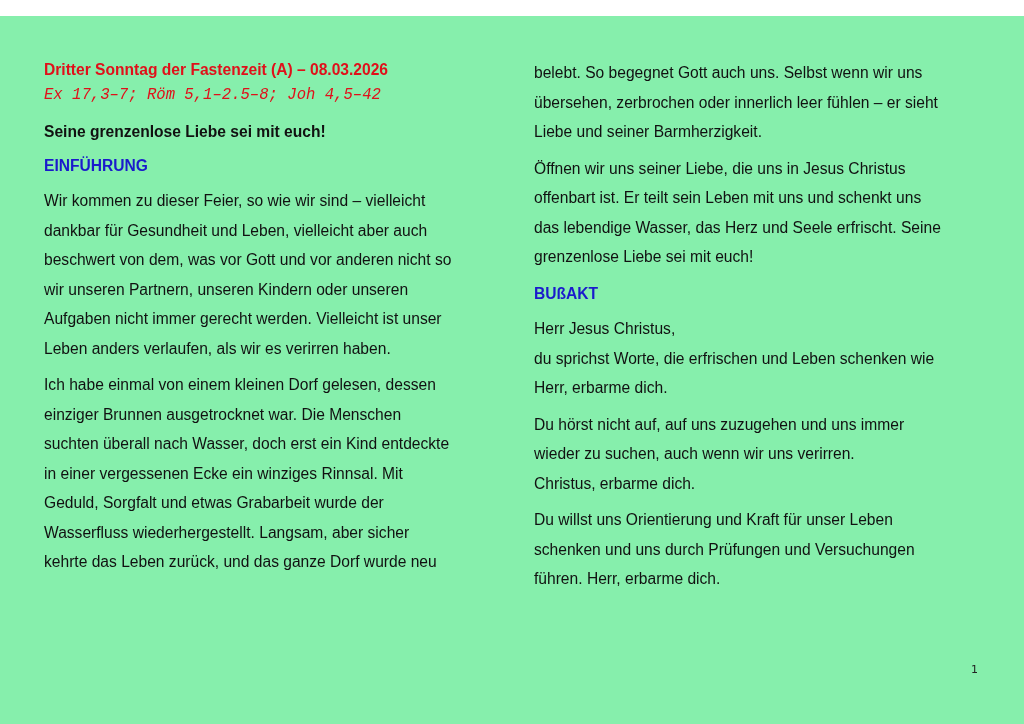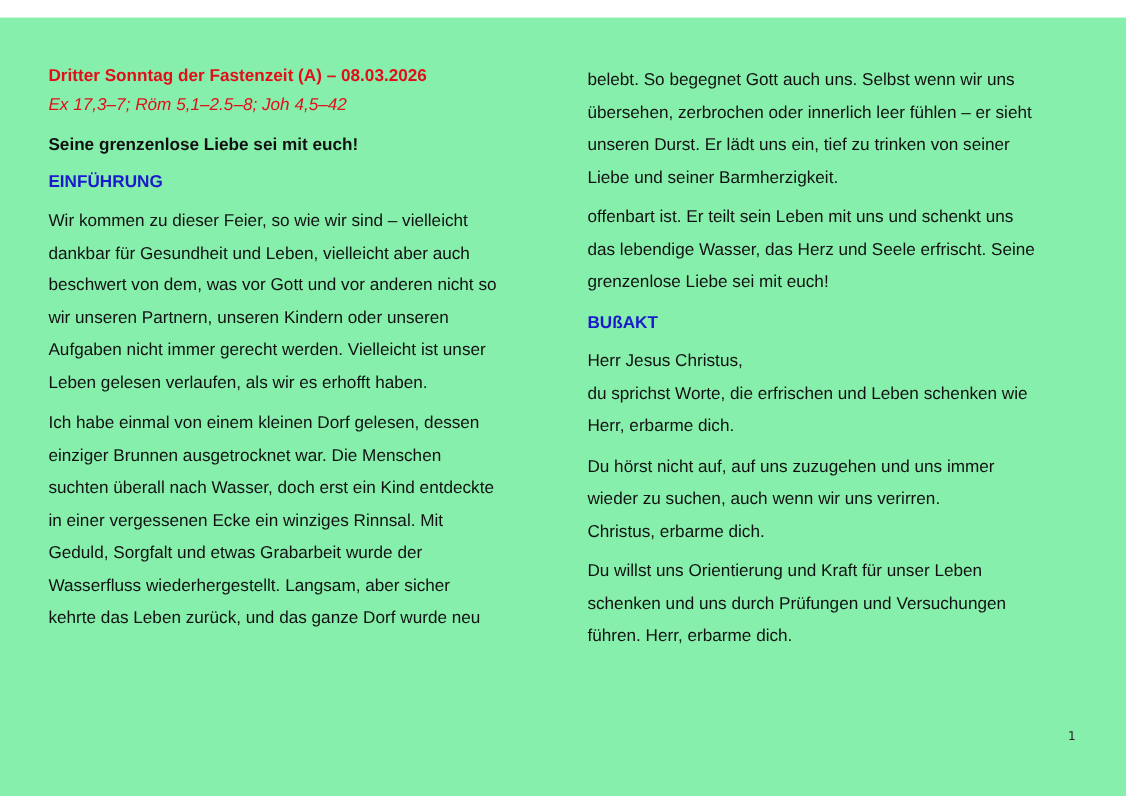--- a/index.html
+++ b/index.html
@@ -36,20 +36,21 @@
       font-size: 15.6px;
       line-height: 24px;
       margin: 0;
     }
     .readings {
       color: #e0101a;
       font-style: italic;
       font-size: 15.6px;
       line-height: 27px;
       margin: 0 0 8px 0;
+      font-family: Liberation Mono, monospace;
     }
     .greeting {
       font-weight: bold;
       margin: 0 0 4px 0;
       line-height: 29.5px;
     }
     .section-heading {
       color: #1a1acc;
       font-weight: bold;
       margin: 0 0 6px 0;
@@ -85,43 +86,43 @@
     </div>
 
     <div class="section-heading">EINFÜHRUNG</div>
 
     <p class="para">
       <span class="line">Wir kommen zu dieser Feier, so wie wir sind – vielleicht</span>
       <span class="line">dankbar für Gesundheit und Leben, vielleicht aber auch</span>
       <span class="line">beschwert von dem, was vor Gott und vor anderen nicht so</span>
       <span class="line">wir unseren Partnern, unseren Kindern oder unseren</span>
       <span class="line">Aufgaben nicht immer gerecht werden. Vielleicht ist unser</span>
-      <span class="line">Leben gelesen verlaufen, als wir es erhofft haben.</span>
+      <span class="line">Leben anders verlaufen, als wir es verirren haben.</span>
     </p>
 
     <p class="para">
       <span class="line">Ich habe einmal von einem kleinen Dorf gelesen, dessen</span>
       <span class="line">einziger Brunnen ausgetrocknet war. Die Menschen</span>
       <span class="line">suchten überall nach Wasser, doch erst ein Kind entdeckte</span>
       <span class="line">in einer vergessenen Ecke ein winziges Rinnsal. Mit</span>
       <span class="line">Geduld, Sorgfalt und etwas Grabarbeit wurde der</span>
       <span class="line">Wasserfluss wiederhergestellt. Langsam, aber sicher</span>
       <span class="line">kehrte das Leben zurück, und das ganze Dorf wurde neu</span>
     </p>
   </div>
 
   <div class="col col-right">
     <p class="para">
       <span class="line">belebt. So begegnet Gott auch uns. Selbst wenn wir uns</span>
       <span class="line">übersehen, zerbrochen oder innerlich leer fühlen – er sieht</span>
-      <span class="line">unseren Durst. Er lädt uns ein, tief zu trinken von seiner</span>
       <span class="line">Liebe und seiner Barmherzigkeit.</span>
     </p>
 
     <p class="para">
+      <span class="line">Öffnen wir uns seiner Liebe, die uns in Jesus Christus</span>
       <span class="line">offenbart ist. Er teilt sein Leben mit uns und schenkt uns</span>
       <span class="line">das lebendige Wasser, das Herz und Seele erfrischt. Seine</span>
       <span class="line">grenzenlose Liebe sei mit euch!</span>
     </p>
 
     <div class="section-heading">BUßAKT</div>
 
     <p class="para">
       <span class="line">Herr Jesus Christus,</span>
       <span class="line">du sprichst Worte, die erfrischen und Leben schenken wie</span>

